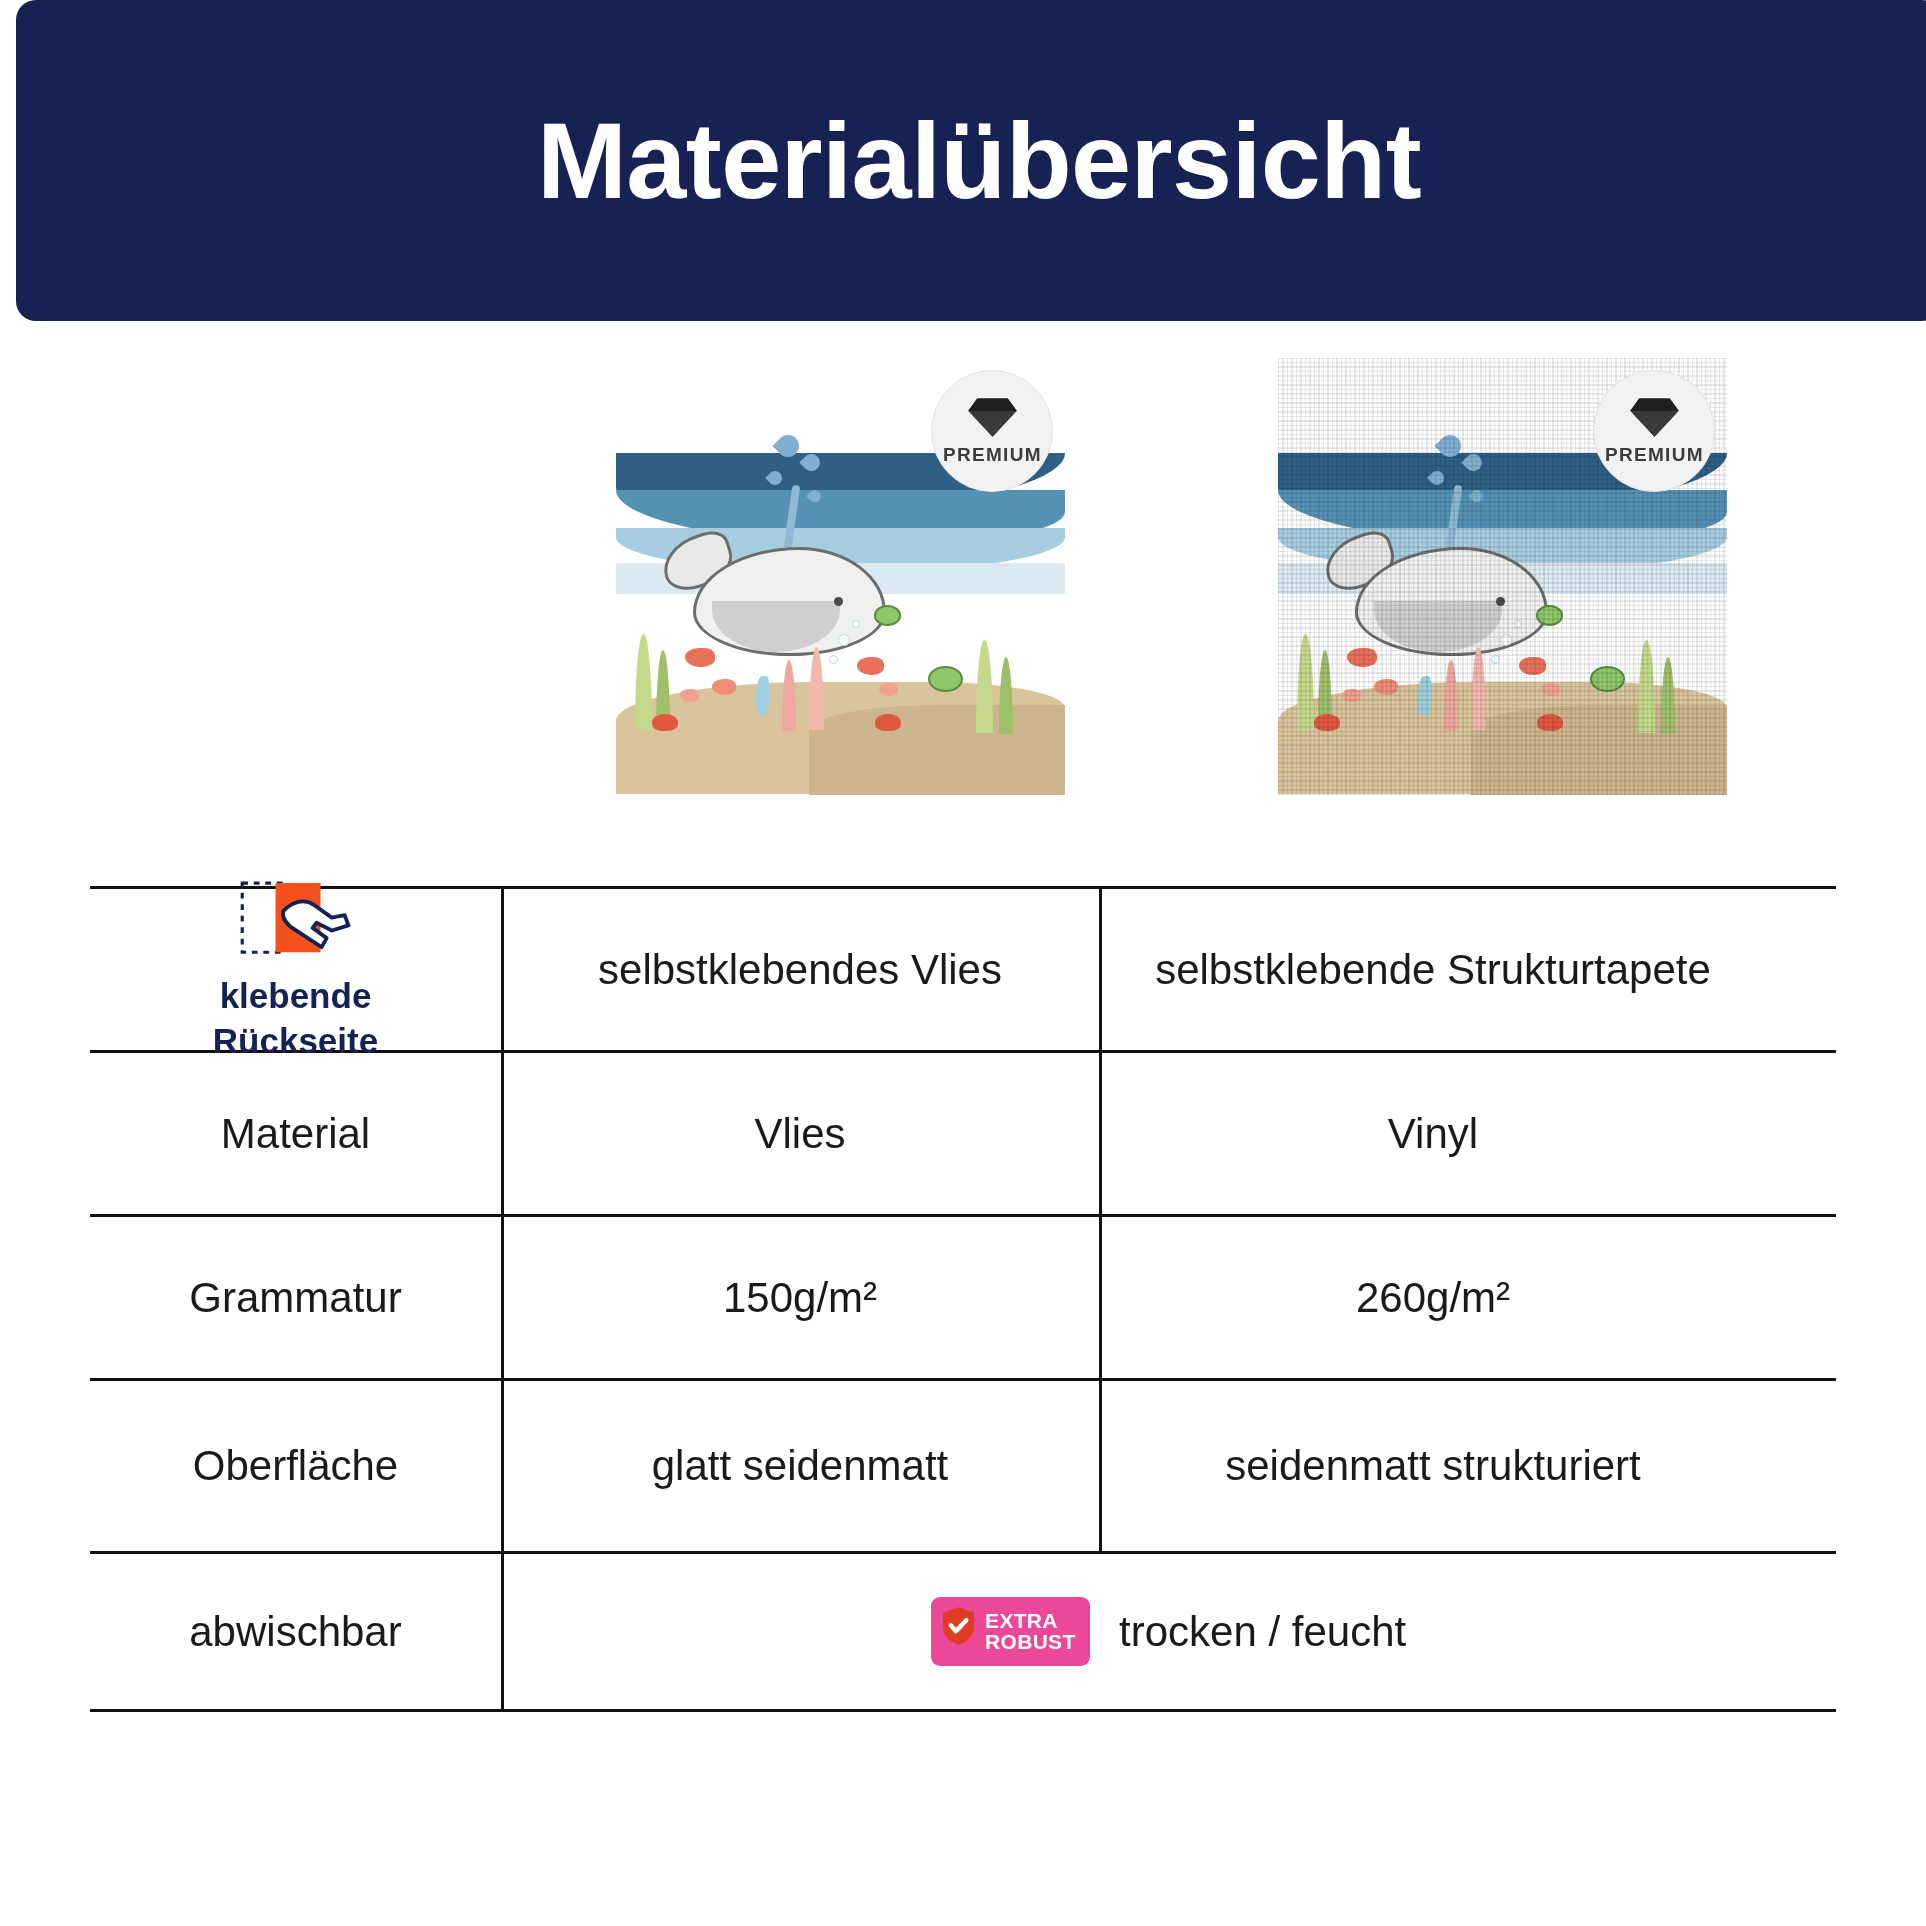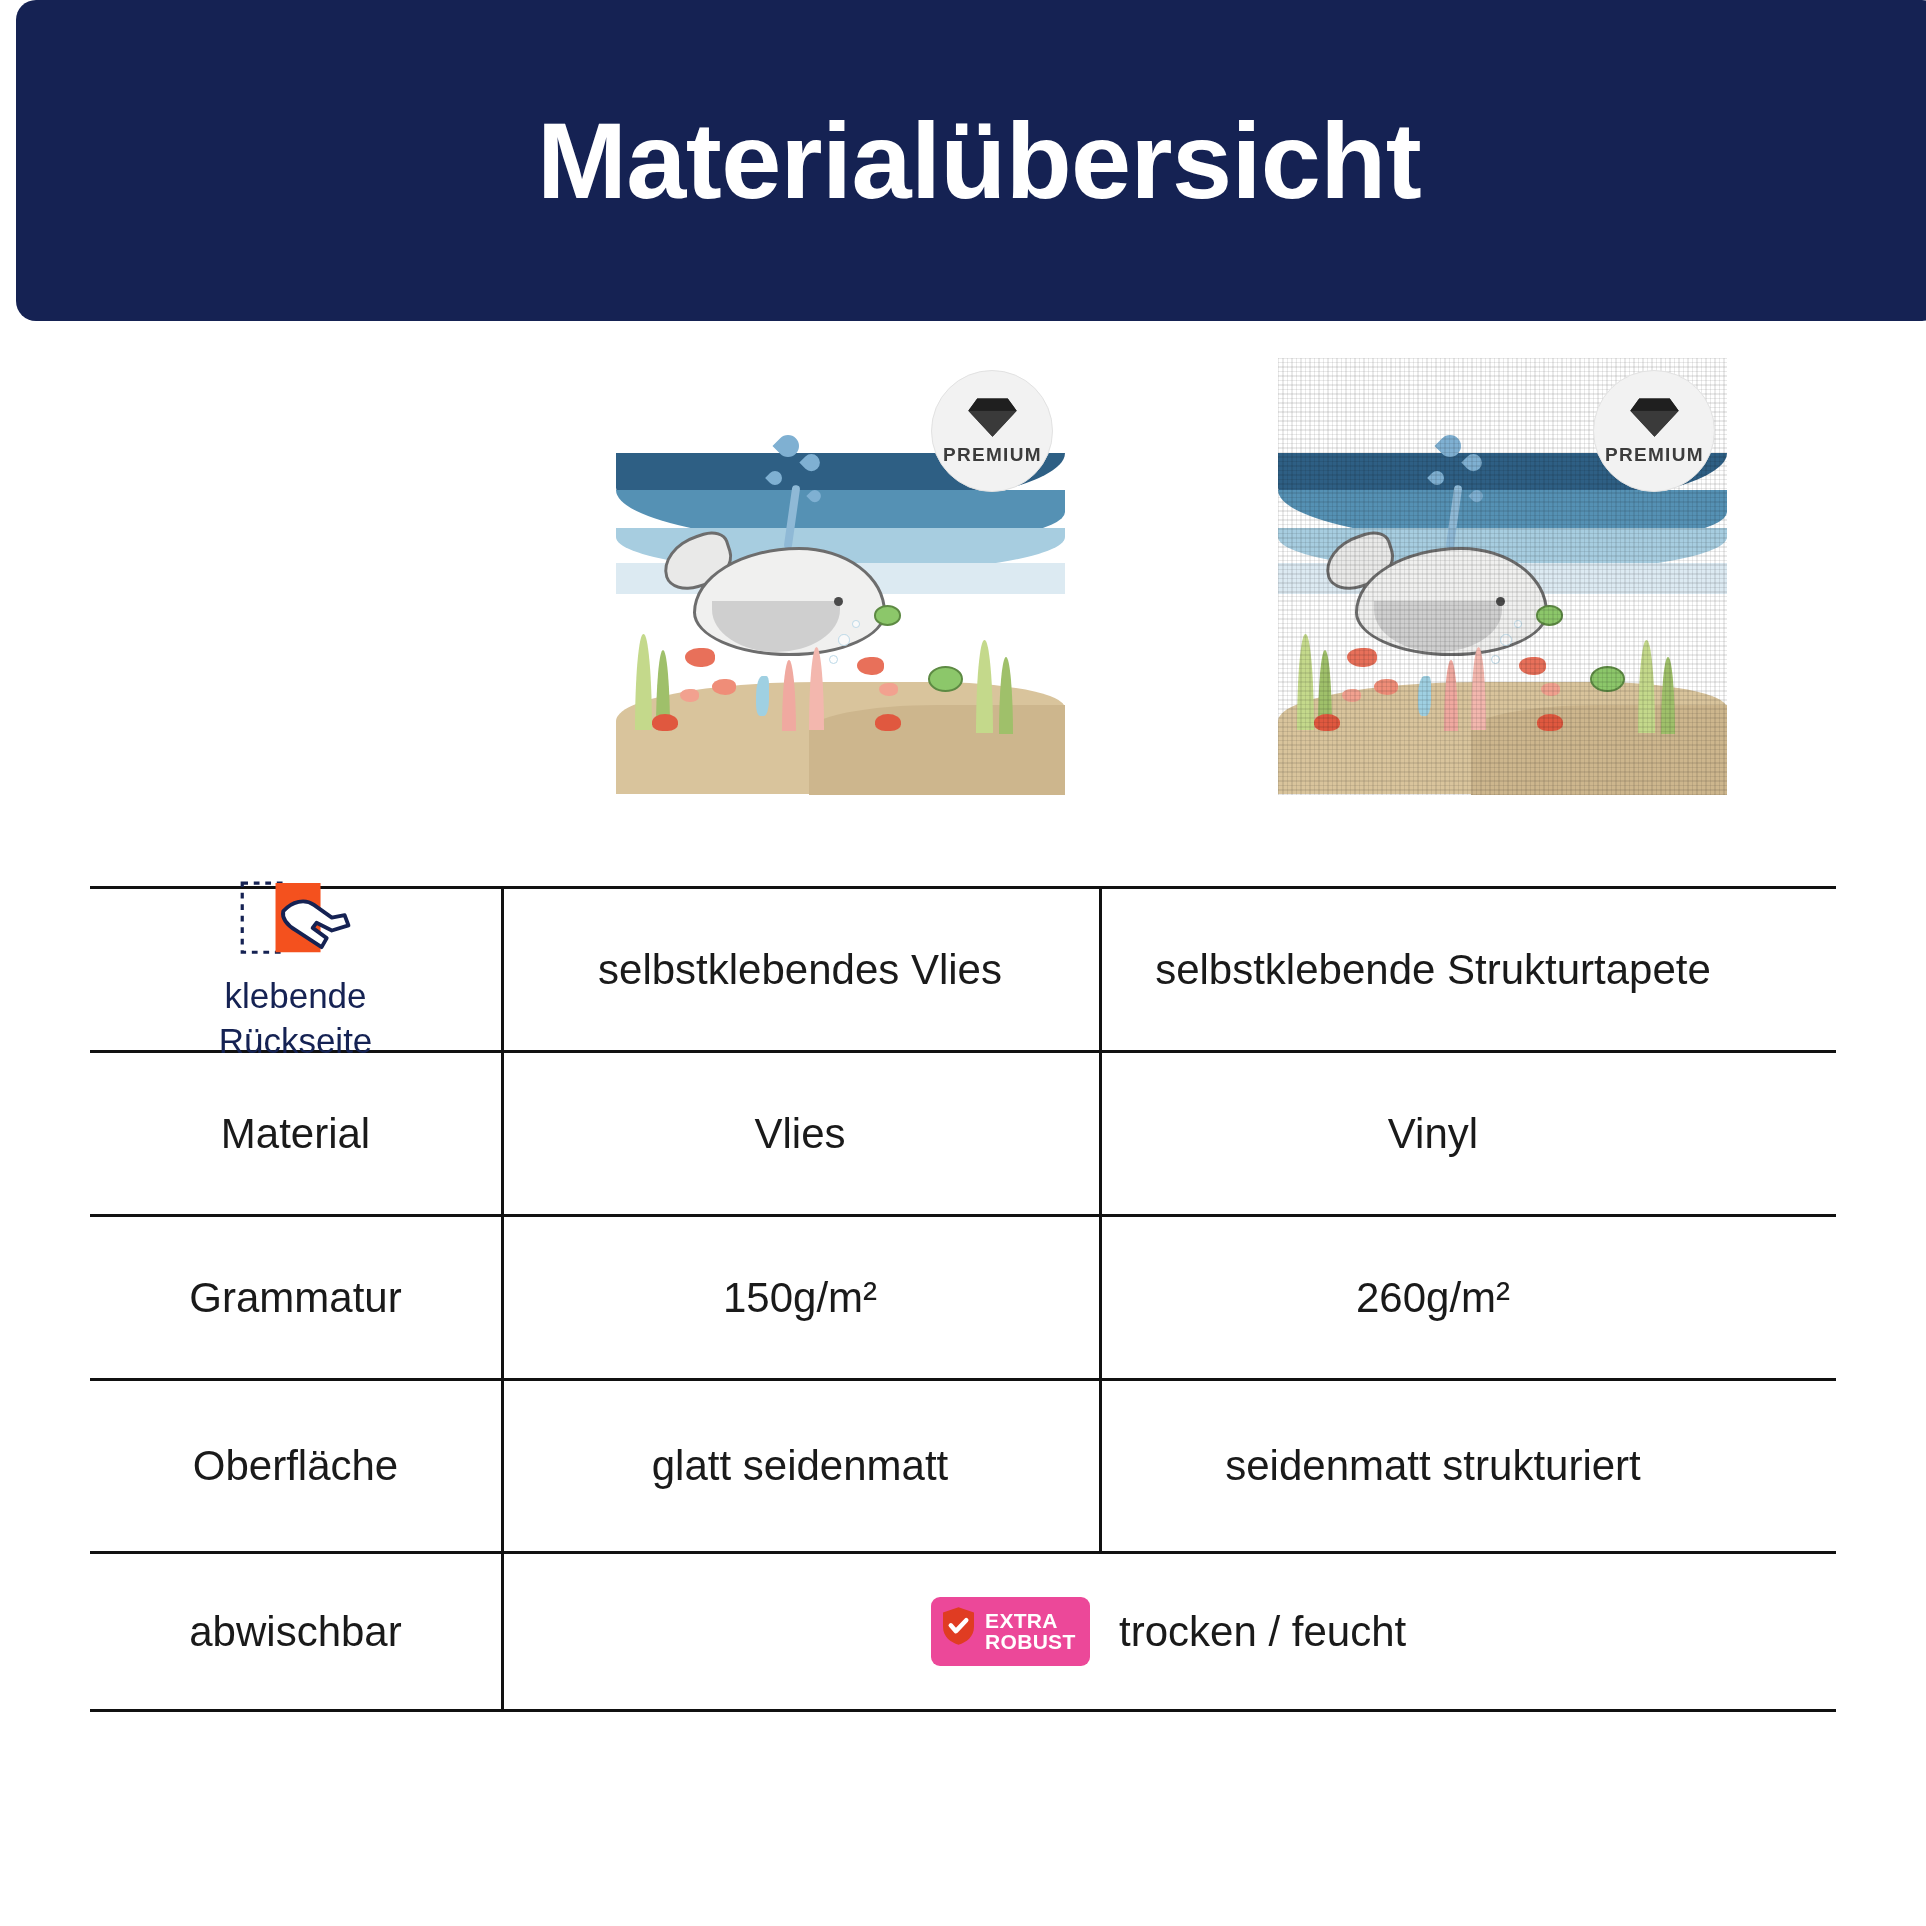--- a/index.html
+++ b/index.html
@@ -235,21 +235,21 @@
   .c-b { width: 665px; border-left: 3.2px solid #111111; margin-left: 22px; }
   .c-span { width: 1332px; border-left: 3.2px solid #111111; gap: 29.5px; }
 
   .r-head { height: 164px; }
   .r-mat  { height: 164px; }
   .r-gram { height: 164px; }
   .r-surf { height: 173px; }
   .r-wipe { height: 161px; }
 
   .label-strong {
-    font-weight: normal;
+    font-weight: bold;
     color: #152253;
     font-size: 35px;
     line-height: 1.18;
   }
   .label-cell-icon {
     flex-direction: column;
     gap: 3.9px;
   }
   .icon-wrap { margin-bottom: 2.6px; }
 

